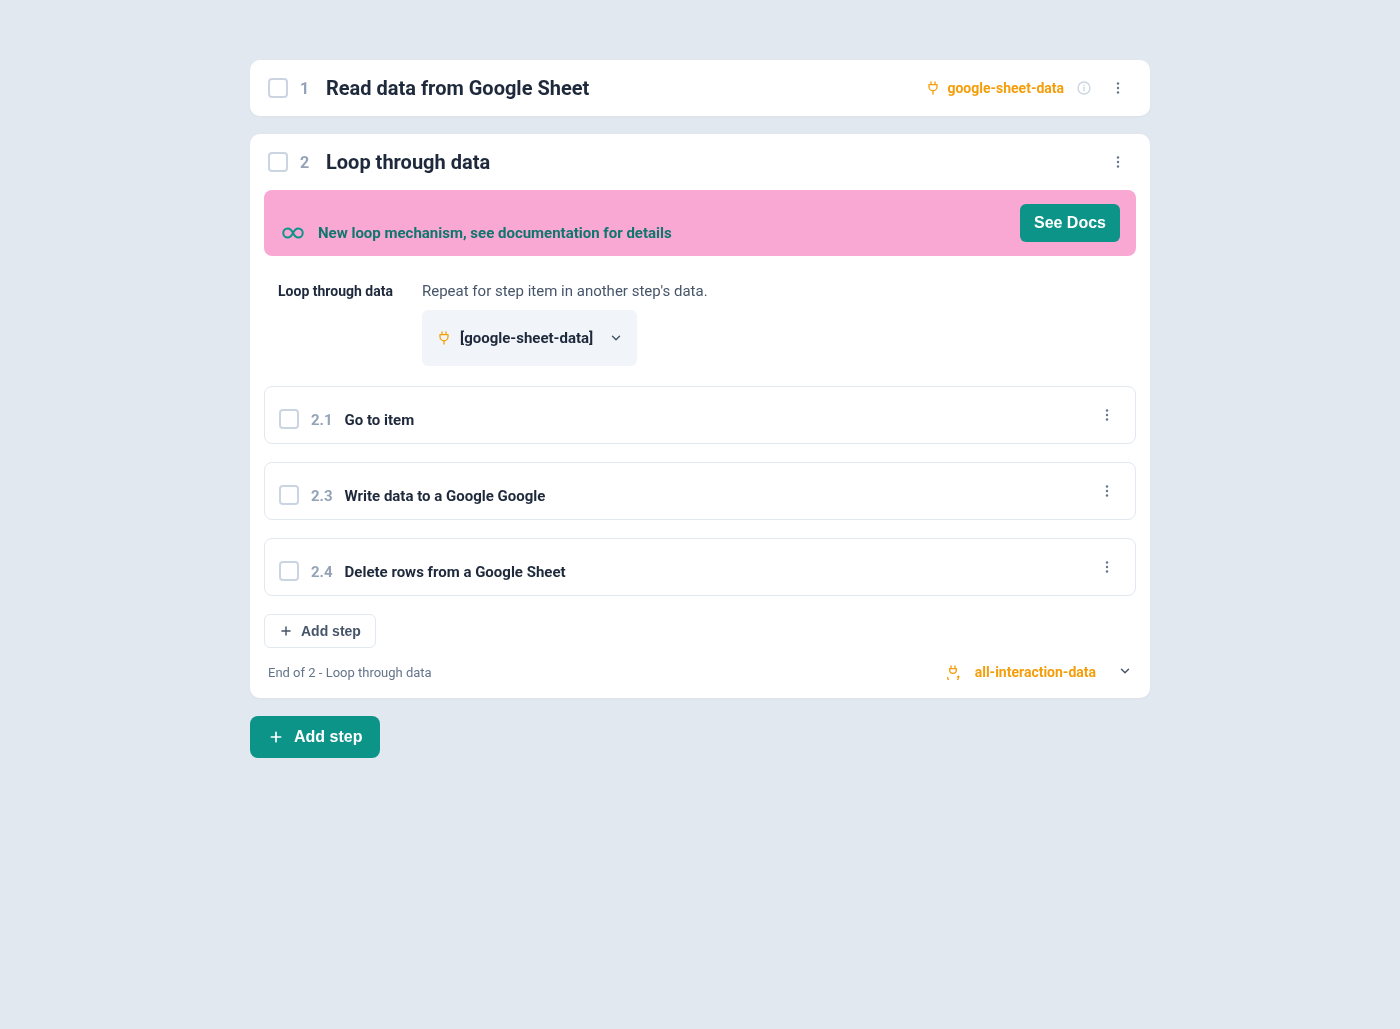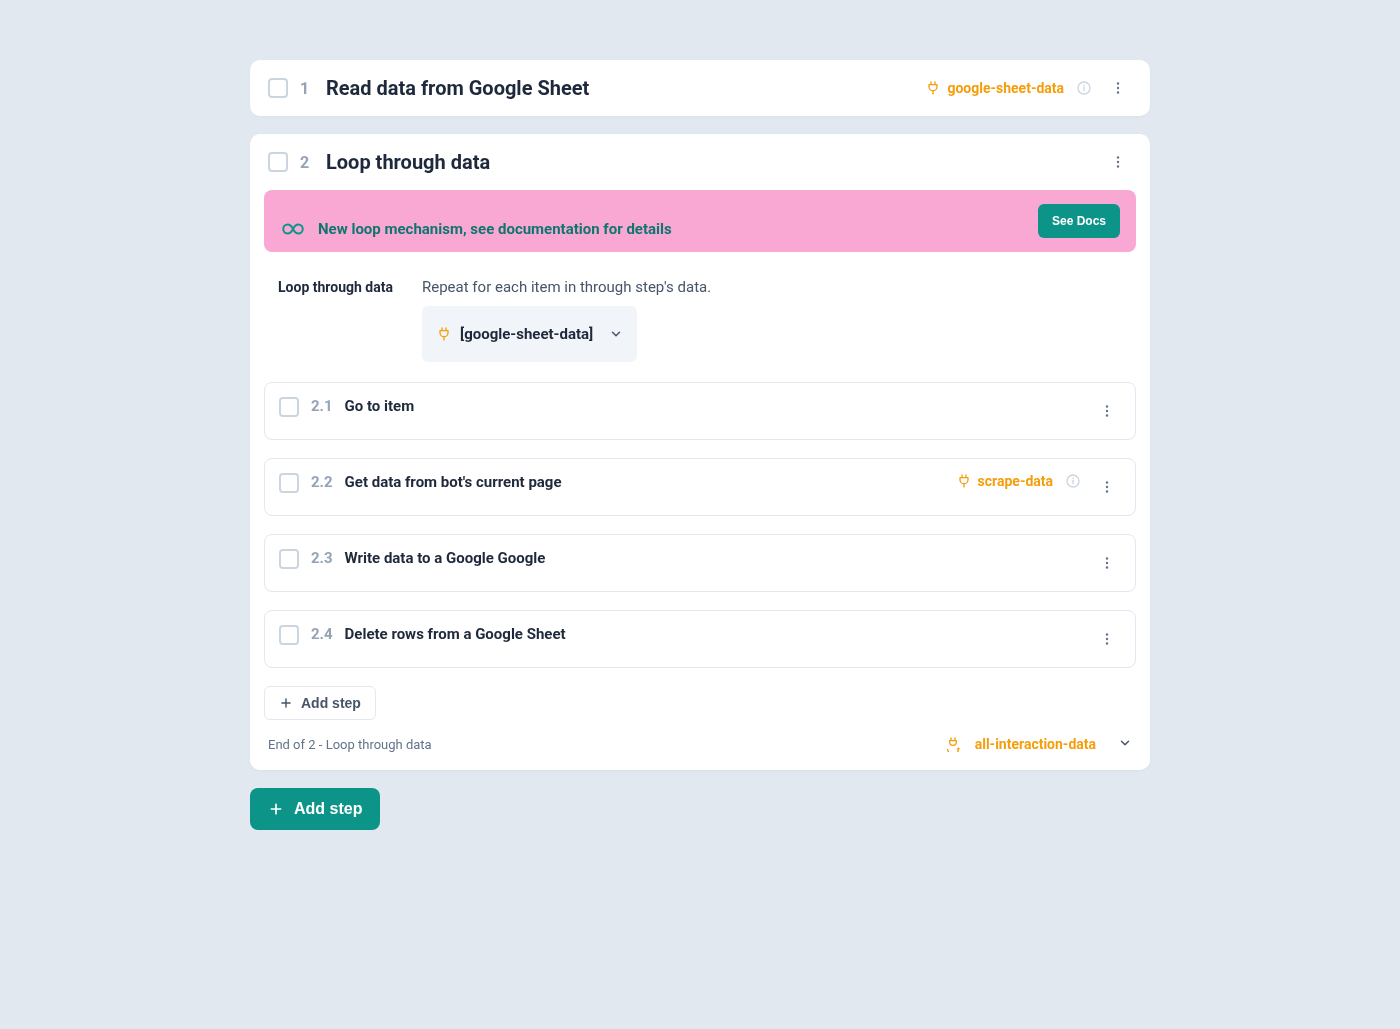--- a/index.html
+++ b/index.html
@@ -92,21 +92,21 @@
     font-weight: 700;
     font-size: 15px;
     flex: 1;
   }
   .infinity-icon { color: #0d9488; width: 26px; height: 18px; flex-shrink:0; }
   .btn-teal {
     background: #0d9488;
     color: #fff;
     border: none;
     font-weight: 700;
-    font-size: 12px;
+    font-size: 16px;
     padding: 10px 14px;
     border-radius: 6px;
     cursor: pointer;
   }
   .loop-config {
     display: flex;
     gap: 24px;
     padding: 8px 14px 20px 14px;
   }
   .loop-label {
@@ -138,21 +138,21 @@
     font-size: 15px;
   }
   .chevron { color: #475569; width: 14px; height: 14px; margin-left: 8px; }
 
   
   .substep {
     border: 1px solid #e2e8f0;
     border-radius: 8px;
     padding: 14px 14px;
     display: flex;
-    align-items: flex-start;
+    align-items: flex-end;
     gap: 12px;
     margin-bottom: 18px;
   }
   .substep .step-num { font-size: 15px; }
   .substep .step-title { font-size: 15px; }
 
   .add-step-inline {
     display: inline-flex;
     align-items: center;
     gap: 8px;
@@ -284,60 +284,40 @@
             <use href="#sym-infinity"></use>
           </svg>
         <span class="banner-text">New loop mechanism, see documentation for details</span>
         <button class="btn-teal">See Docs</button>
       </div>
 
       
       <div class="loop-config">
         <div class="loop-label">Loop through data</div>
         <div class="loop-right">
-          <div class="loop-desc">Repeat for each item in through step's data.</div>
+          <div class="loop-desc">Repeat for step item in another step's data.</div>
           <div class="dropdown">
             <svg class="plug-icon">
                 <use href="#sym-plug"></use>
               </svg>
             <span class="dropdown-text">[google-sheet-data]</span>
             <svg class="chevron">
                 <use href="#sym-chevron"></use>
               </svg>
           </div>
         </div>
       </div>
 
       
       <div id="substeps">
           <div class="substep">
             <div class="checkbox"></div>
             <span class="step-num">2.1</span>
             <span class="step-title">Go to item</span>
             <div class="spacer"></div>
-            <div class="more-btn">
-              <svg>
-                <use href="#sym-more"></use>
-              </svg>
-            </div>
-          </div>
-          <div class="substep">
-            <div class="checkbox"></div>
-            <span class="step-num">2.2</span>
-            <span class="step-title">Get data from bot's current page</span>
-            <div class="spacer"></div>
-            <span class="tag">
-              <svg class="plug-icon">
-                <use href="#sym-plug"></use>
-              </svg>
-              <span>scrape-data</span>
-            </span>
-            <svg class="info-icon">
-              <use href="#sym-info"></use>
-            </svg>
             <div class="more-btn">
               <svg>
                 <use href="#sym-more"></use>
               </svg>
             </div>
           </div>
           <div class="substep">
             <div class="checkbox"></div>
             <span class="step-num">2.3</span>
             <span class="step-title">Write data to a Google Google</span>

